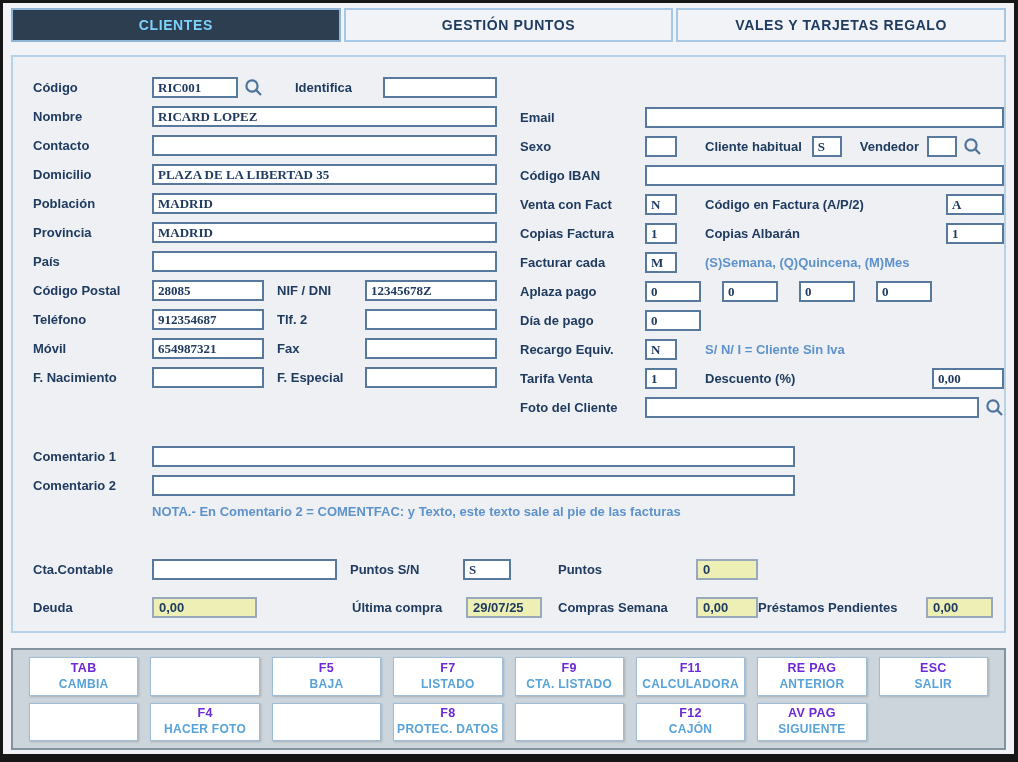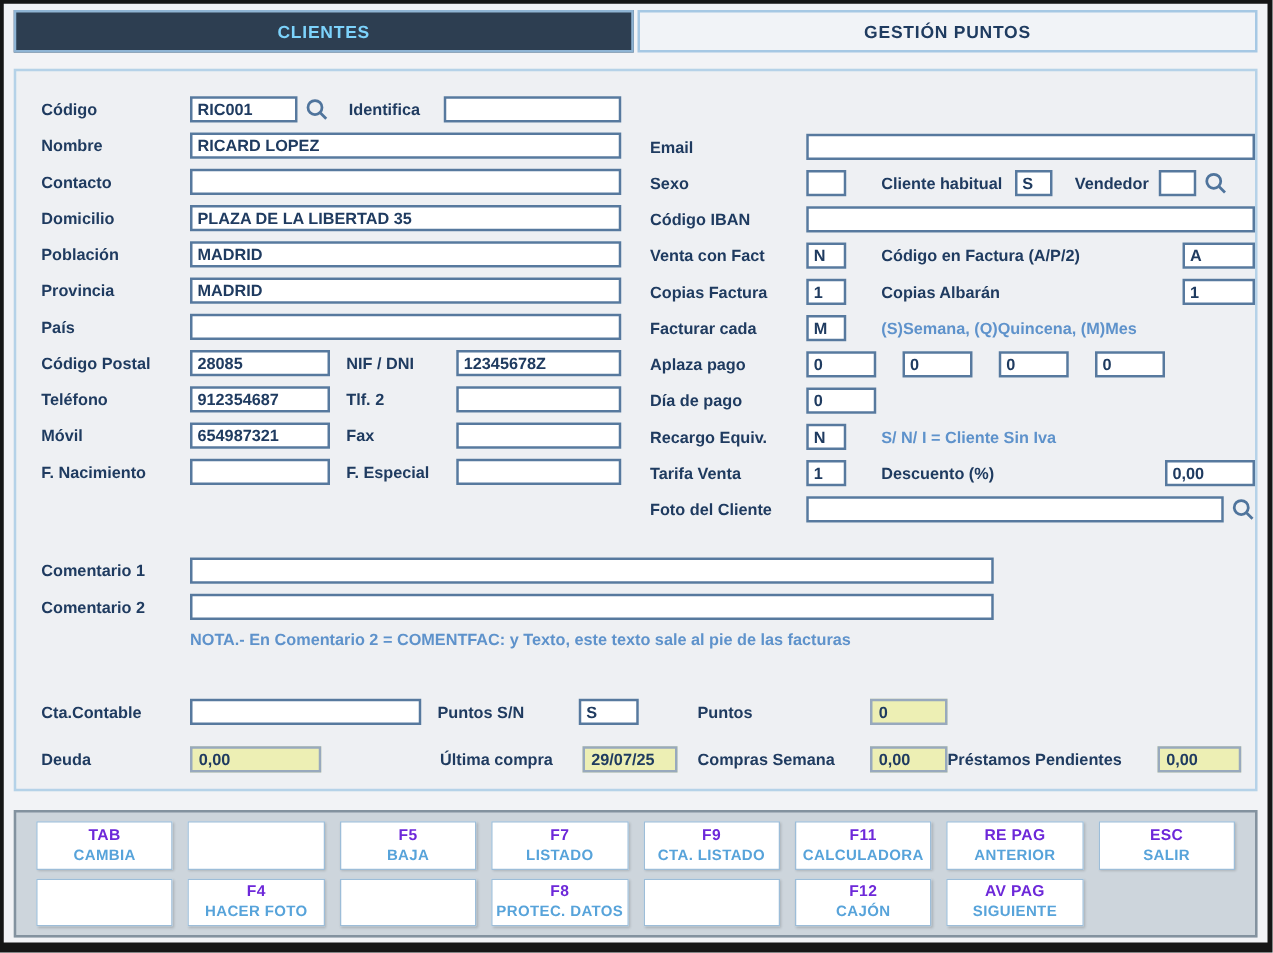--- a/index.html
+++ b/index.html
@@ -38,21 +38,21 @@
     color:#1f3b60; font-weight:bold; font-size:13px;
   }
   .row { display:flex; align-items:center; height:21px; margin-bottom:8px; }
   .lbl { color:#1f3b60; font-weight:bold; font-size:13px; white-space:nowrap; flex-shrink:0; }
   .lbl.l { width:119px; }
   .lbl.r { width:125px; }
   .lbl.mid { margin-left:13px; width:88px; }
   input.fld {
     height:21px; background:#ffffff; border:2px solid #57799e; border-radius:0;
     color:#1f3b60; font-weight:bold; font-size:13px; padding:0 4px;
-    font-family:Liberation Sans, sans-serif; outline:none;
+    font-family:Liberation Serif, serif; outline:none;
   }
   .grow { flex:1; min-width:0; }
   .yfld {
     height:21px; background:#edefb4; border:2px solid #98a9bd;
     color:#1f3b60; font-weight:bold; font-size:13px;
     display:flex; align-items:center; padding:0 5px;
   }
   .hint { color:#5e92cb; font-weight:bold; font-size:13px; white-space:nowrap; }
   .lens { margin-left:6px; flex-shrink:0; cursor:pointer; }
   .comments { margin-top:20px; }
@@ -75,35 +75,36 @@
   }
   .btn .k { color:#6d28d9; font-weight:bold; font-size:12.5px; letter-spacing:.3px; }
   .btn .a { color:#57a3da; font-weight:bold; font-size:12px; letter-spacing:.3px; white-space:nowrap; }
 </style>
 </head>
 <body>
 
 <div class="tabbar">
   <div class="tab active">CLIENTES</div>
   <div class="tab">GESTIÓN PUNTOS</div>
+  <div class="tab">VALES Y TARJETAS REGALO</div>
 </div>
 
 <div class="panel">
   <div class="cols">
 
     <div class="col-left">
 
       <div class="row">
         <span class="lbl l">Código</span>
         <input class="fld" style="width: 86px;" value="RIC001">
         <svg class="lens" width="19" height="19" viewBox="0 0 19 19">
             <circle cx="8" cy="8" r="5.6" fill="none" stroke="#4f749c" stroke-width="2.2"></circle>
             <line x1="12.4" y1="12.4" x2="17" y2="17" stroke="#4f749c" stroke-width="2.2"></line>
           </svg>
-        <span class="lbl" style="margin-left:16px; width:76px">Identifica</span>
+        <span class="lbl" style="margin-left:32px; width:88px">Identifica</span>
         <input class="fld grow" style="">
       </div>
 
       <div class="row">
         <span class="lbl l">Nombre</span>
         <input class="fld grow" value="RICARD LOPEZ" style="">
       </div>
 
       <div class="row">
         <span class="lbl l">Contacto</span>

